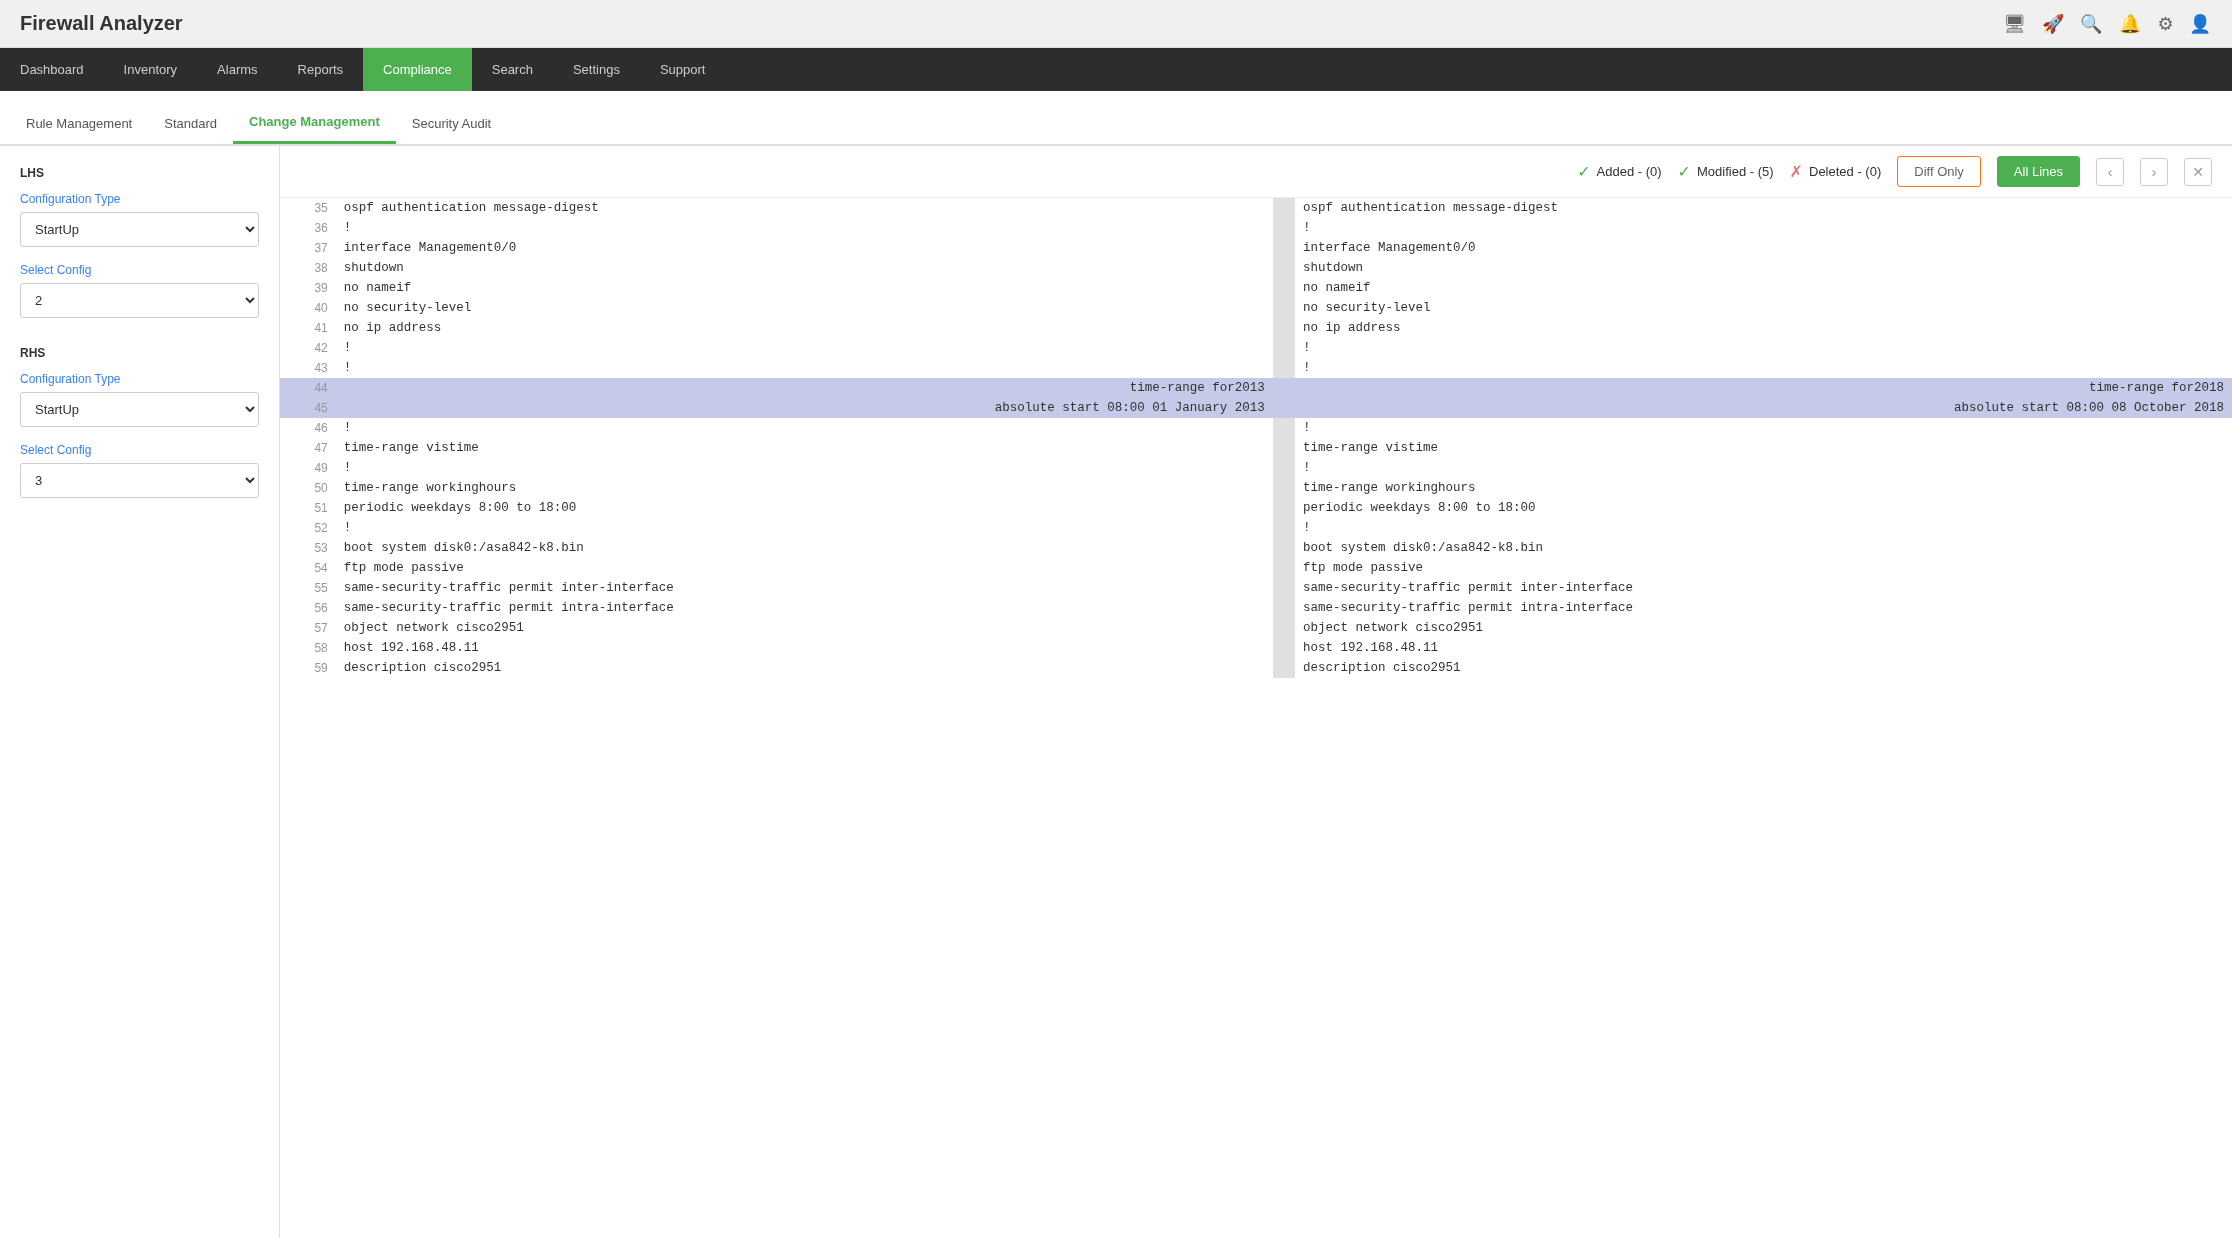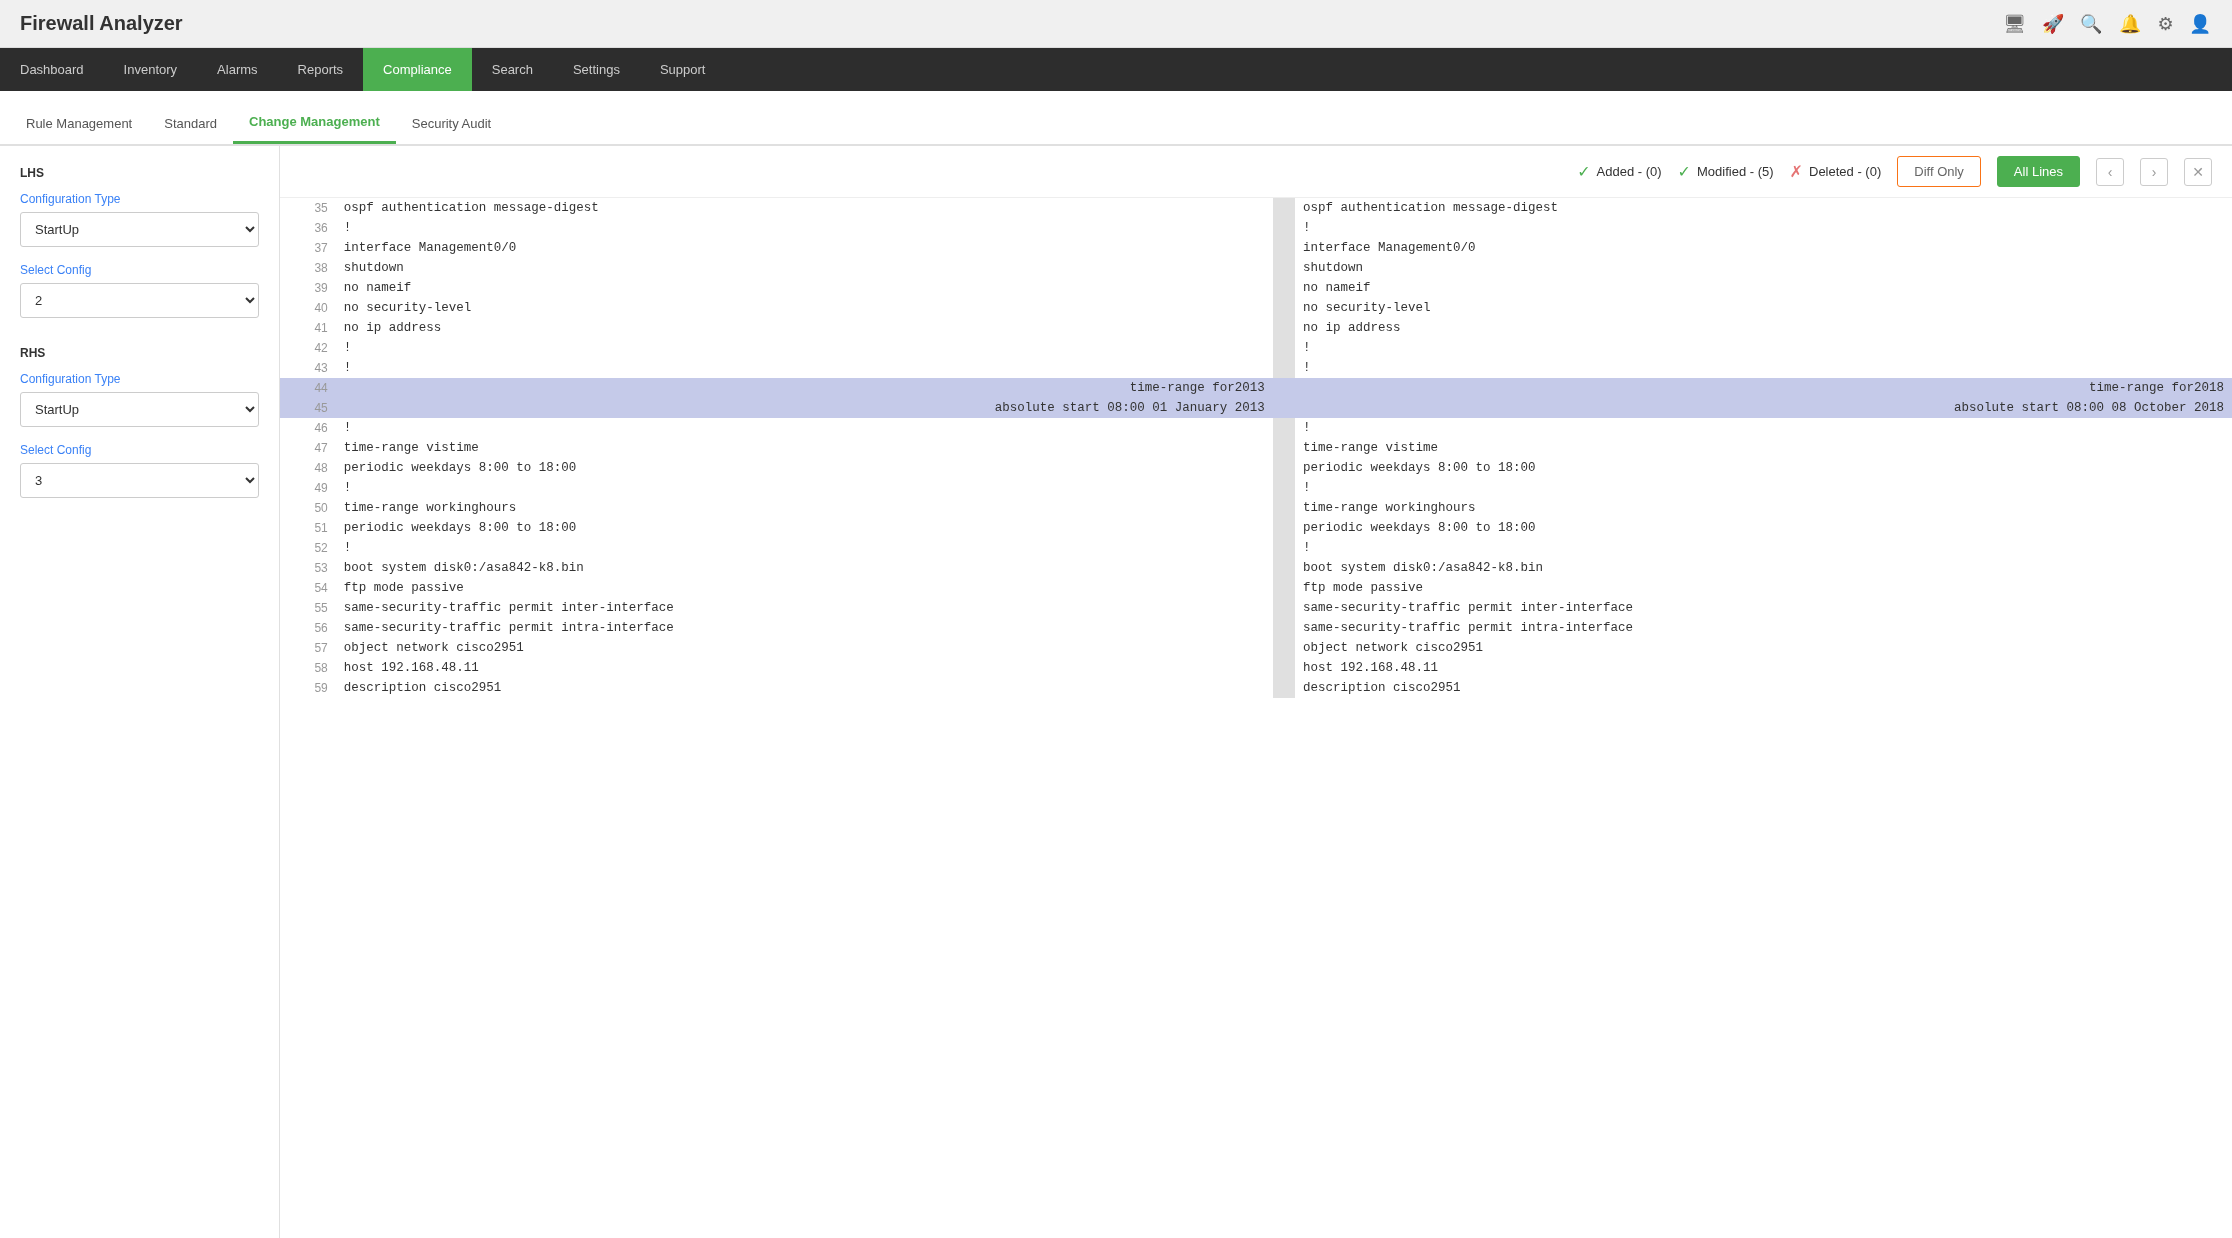--- a/index.html
+++ b/index.html
@@ -343,26 +343,20 @@
             <td class="divider-col"></td>
             <td class="line-content">!</td>
           </tr>
           <tr>
             <td class="line-num">47</td>
             <td class="line-content">time-range vistime</td>
             <td class="divider-col"></td>
             <td class="line-content">time-range vistime</td>
           </tr>
           <tr>
-            <td class="line-num">48</td>
-            <td class="line-content">periodic weekdays 8:00 to 18:00</td>
-            <td class="divider-col"></td>
-            <td class="line-content">periodic weekdays 8:00 to 18:00</td>
-          </tr>
-          <tr>
             <td class="line-num">49</td>
             <td class="line-content">!</td>
             <td class="divider-col"></td>
             <td class="line-content">!</td>
           </tr>
           <tr>
             <td class="line-num">50</td>
             <td class="line-content">time-range workinghours</td>
             <td class="divider-col"></td>
             <td class="line-content">time-range workinghours</td>

